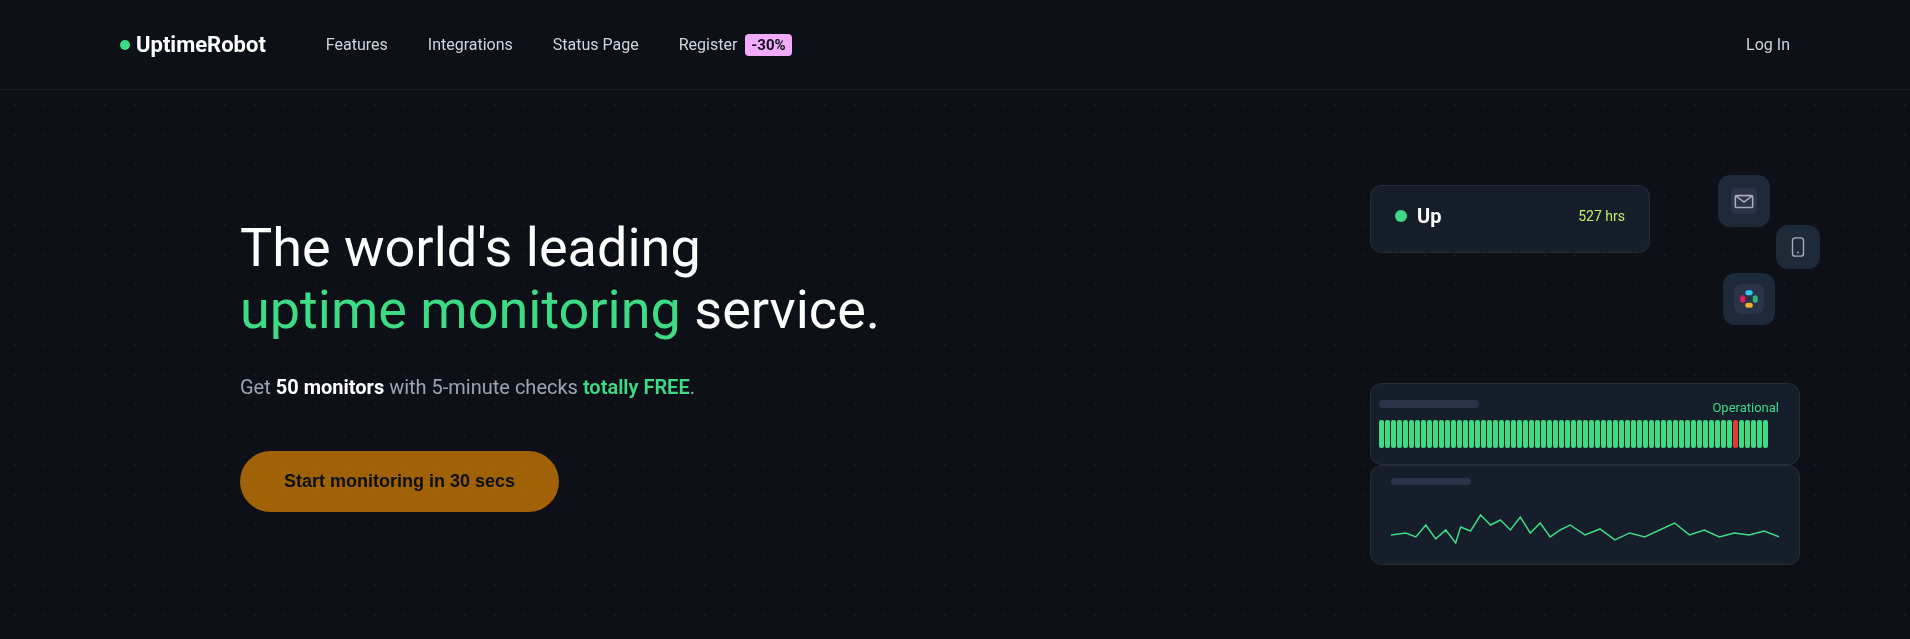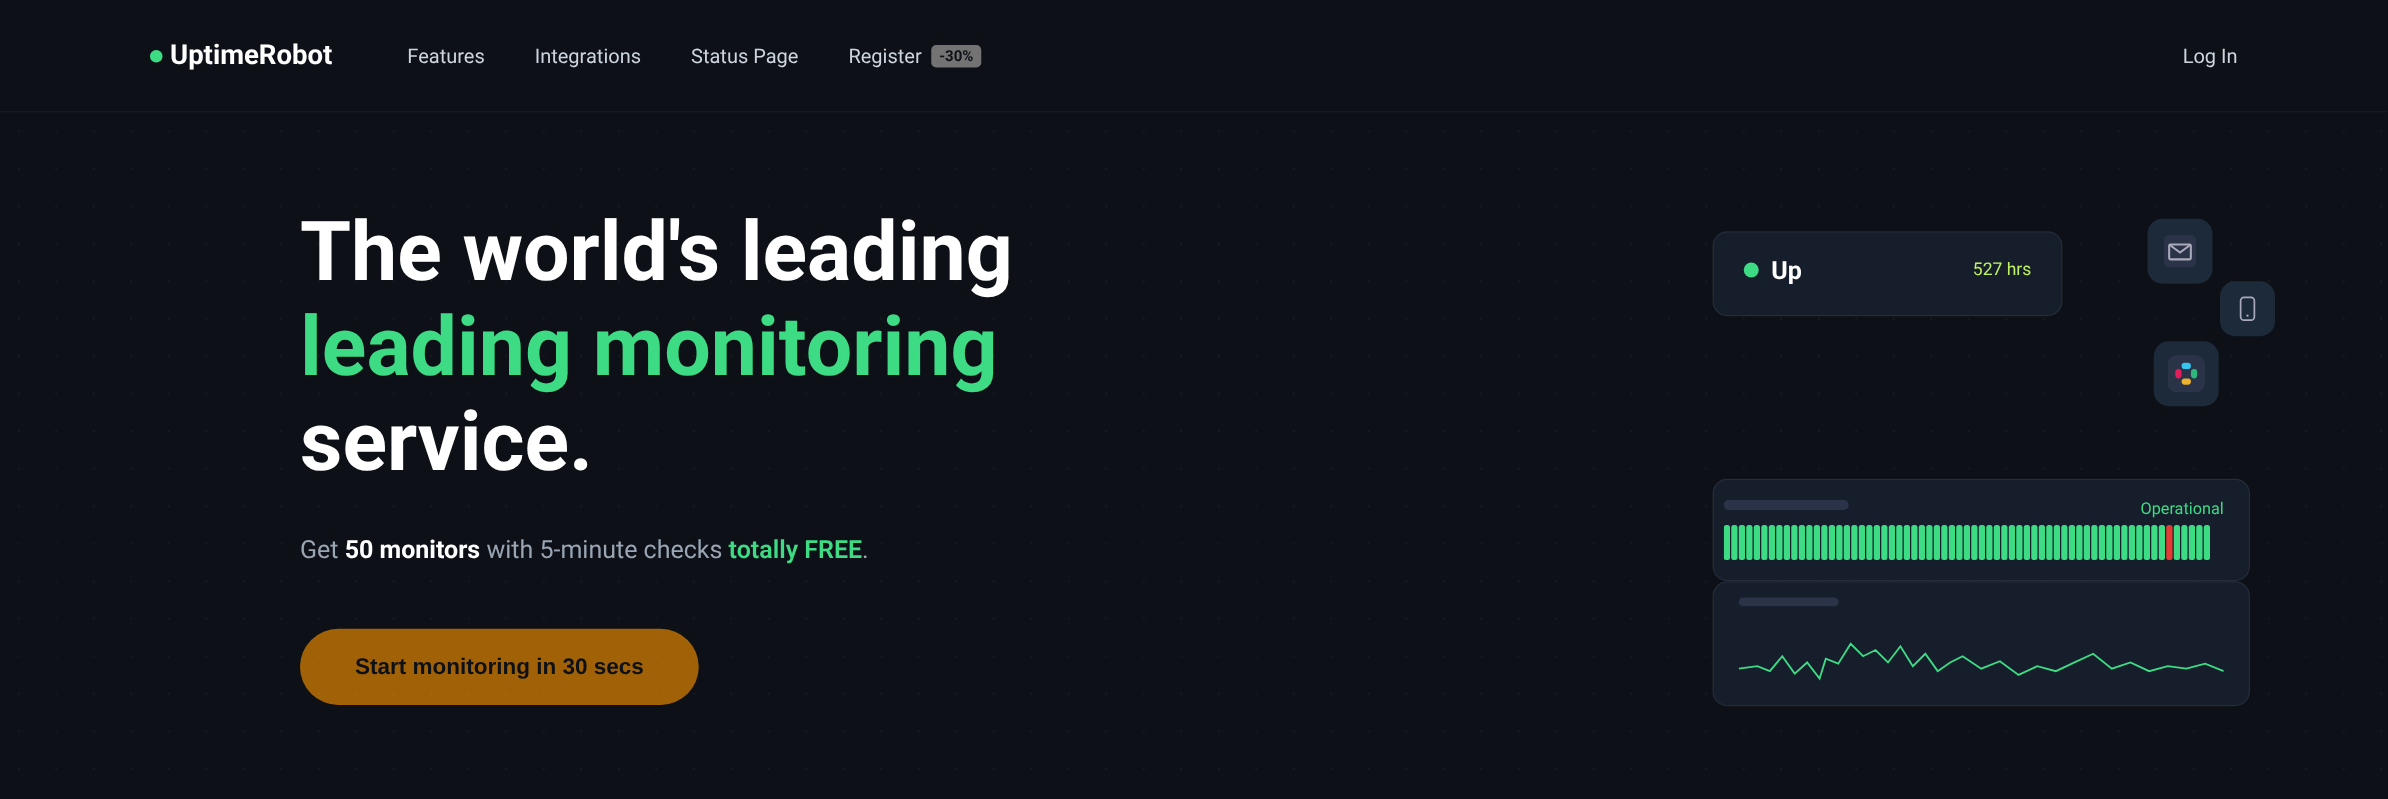--- a/index.html
+++ b/index.html
@@ -56,23 +56,23 @@
       cursor: pointer;
     }
 
     .pricing-wrap {
       display: flex;
       align-items: center;
       gap: 8px;
     }
 
     .badge {
-      background: #737373;
+      background: #f0abfc;
       color: #0d1117;
-      font-size: 12px;
+      font-size: 15px;
       font-weight: 700;
       padding: 2px 6px;
       border-radius: 4px;
     }
 
     .nav-right {
       display: flex;
       align-items: center;
       gap: 32px;
     }
@@ -105,22 +105,22 @@
       position: relative;
       overflow: hidden;
     }
 
     .hero-content {
       flex: 1;
       max-width: 680px;
     }
 
     .hero-title {
-      font-size: 66px;
-      font-weight: 700;
+      font-size: 54px;
+      font-weight: 400;
       line-height: 1.15;
       margin-bottom: 30px;
     }
 
     .hero-title .green {
       color: #3ddc84;
     }
 
     .hero-subtitle {
       font-size: 20px;
@@ -328,21 +328,21 @@
     <a class="login-btn" href="#">Log In</a>
   </div>
 </nav>
 
 <section class="hero">
   <div class="bg-dots"></div>
 
   <div class="hero-content">
     <h1 class="hero-title">
       <span>The world's leading</span><br>
-      <span class="green">leading monitoring</span>
+      <span class="green">uptime monitoring</span>
       <span>service.</span>
     </h1>
 
     <p class="hero-subtitle">
       <span>Get </span><strong>50 monitors</strong><span> with 5-minute checks </span><span class="green-text">totally FREE</span><span>.</span>
     </p>
 
     <button class="cta-btn">Start monitoring in 30 secs</button>
   </div>
 

